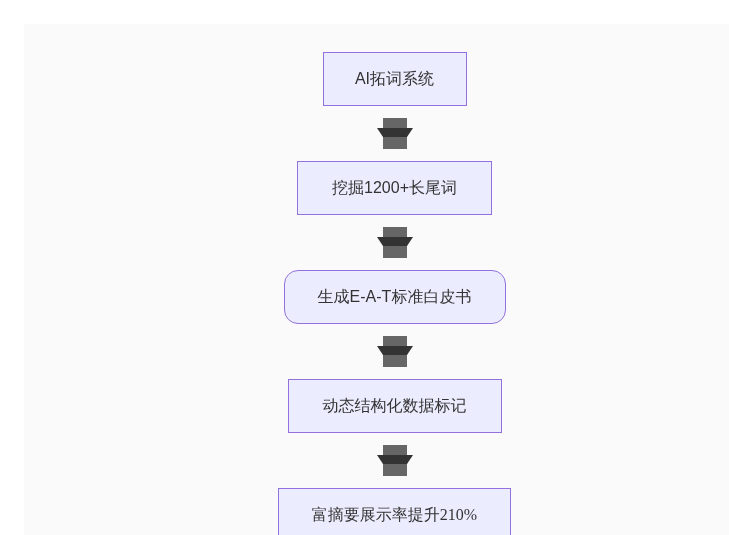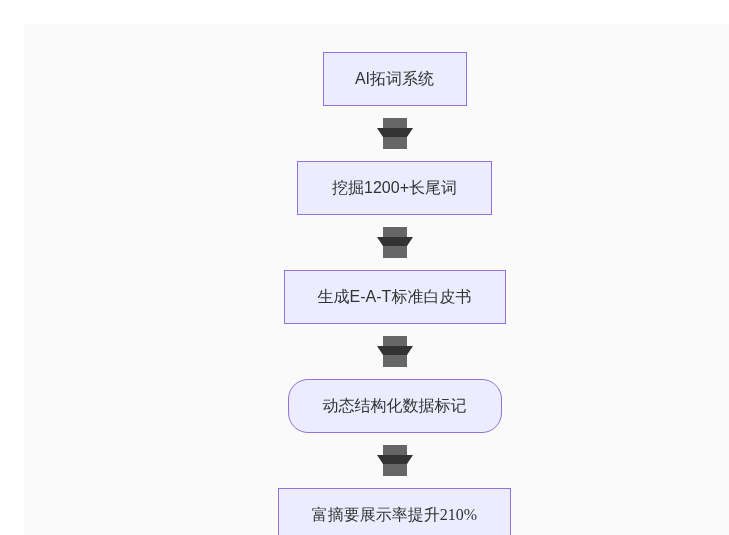--- a/index.html
+++ b/index.html
@@ -39,22 +39,22 @@
     font-size: 16px;
     line-height: 1;
     white-space: nowrap;
     flex: none;
   }
 
   
   .node:nth-of-type(1) { min-width: 144px; }
   .flowchart > .node:nth-child(1) { min-width: 144px; }
   .flowchart > .node:nth-child(3) { min-width: 195px; }
-  .flowchart > .node:nth-child(5) { min-width: 222px; }
-  .flowchart > .node:nth-child(7) { min-width: 214px; border-radius: 20px; }
+  .flowchart > .node:nth-child(5) { min-width: 222px; border-radius: 14px; }
+  .flowchart > .node:nth-child(7) { min-width: 214px; }
   .flowchart > .node:nth-child(9) { min-width: 233px; font-family: Liberation Serif, serif; }
 
   .arrow {
     position: relative;
     height: 55px;
     width: 14px;
     display: flex;
     justify-content: center;
     flex: none;
   }

